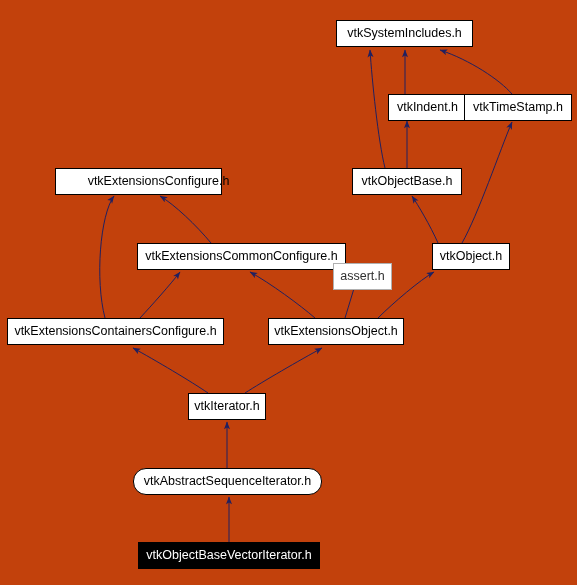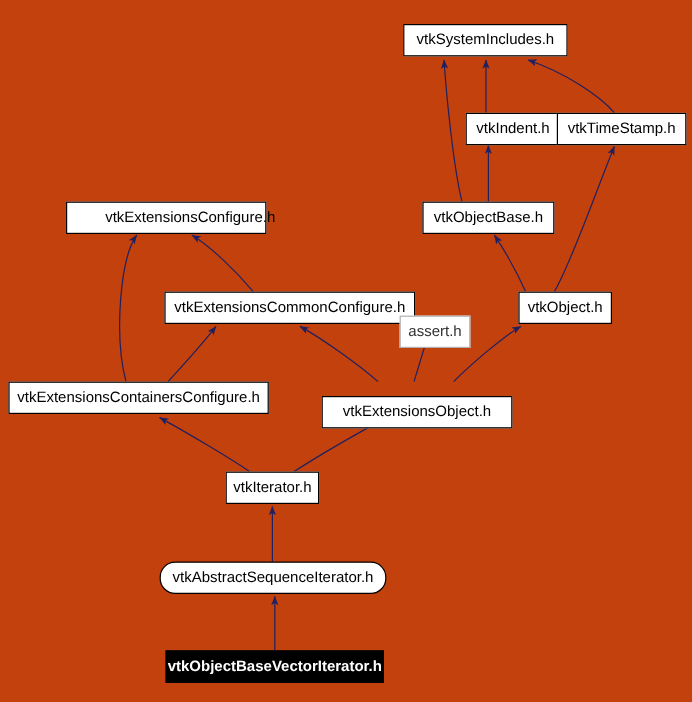--- a/index.html
+++ b/index.html
@@ -38,21 +38,20 @@
     letter-spacing: 0px;
   }
   .node.muted {
     border-color: #b0b0b0;
     color: #303030;
   }
   .node.current {
     background: #000000;
     border-color: #000000;
     color: #ffffff;
-    font-weight: bold;
   }
   .node-label {
     display: block;
     padding: 0 4px;
   }
 </style>
 </head>
 <body>
 
 <div id="canvas">
@@ -104,21 +103,21 @@
       </div>
       <div class="node muted" style="left: 333px; top: 243px; width: 59px; height: 27px; margin-top: 20px;">
         <span class="node-label">assert.h</span>
       </div>
       <div class="node" style="left: 412px; top: 243px; width: 78px; height: 27px; margin-left: 20px;">
         <span class="node-label">vtkObject.h</span>
       </div>
       <div class="node" style="left: 7px; top: 318px; width: 217px; height: 27px;">
         <span class="node-label">vtkExtensionsContainersConfigure.h</span>
       </div>
-      <div class="node" style="left: 268px; top: 330px; width: 159px; height: 27px;">
+      <div class="node" style="left: 268px; top: 318px; width: 136px; height: 27px;">
         <span class="node-label">vtkExtensionsObject.h</span>
       </div>
       <div class="node" style="left: 188px; top: 393px; width: 78px; height: 27px;">
         <span class="node-label">vtkIterator.h</span>
       </div>
       <div class="node" style="left: 133px; top: 468px; width: 189px; height: 27px; border-radius: 13px;">
         <span class="node-label">vtkAbstractSequenceIterator.h</span>
       </div>
       <div class="node current" style="left: 138px; top: 542px; width: 182px; height: 27px;">
         <span class="node-label">vtkObjectBaseVectorIterator.h</span>

